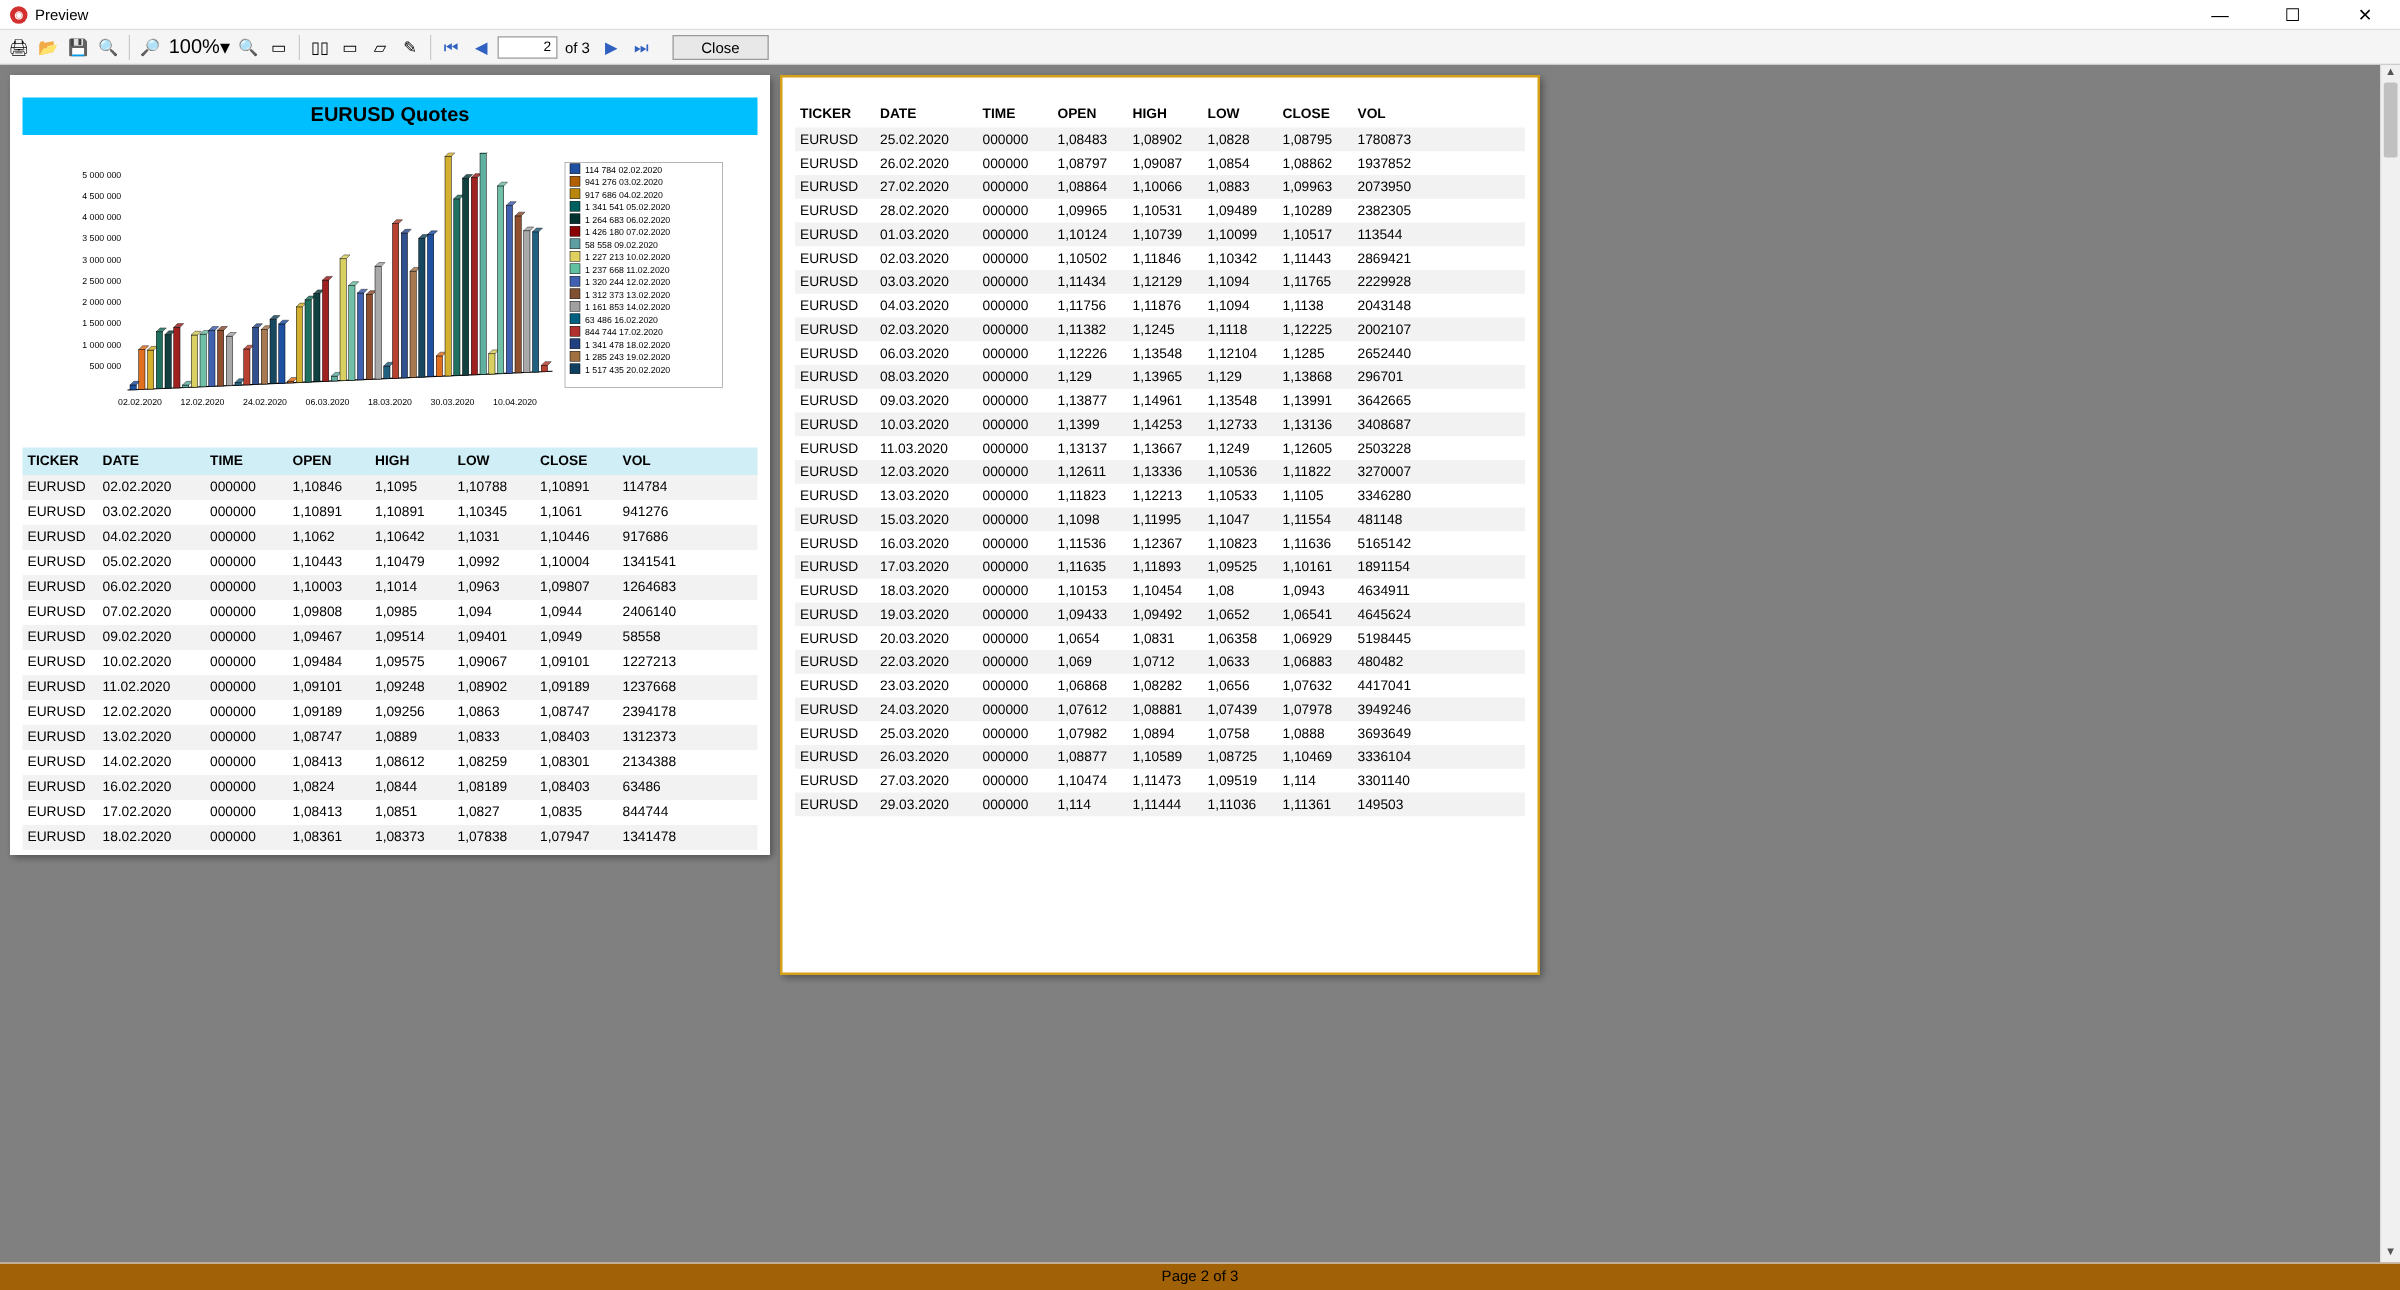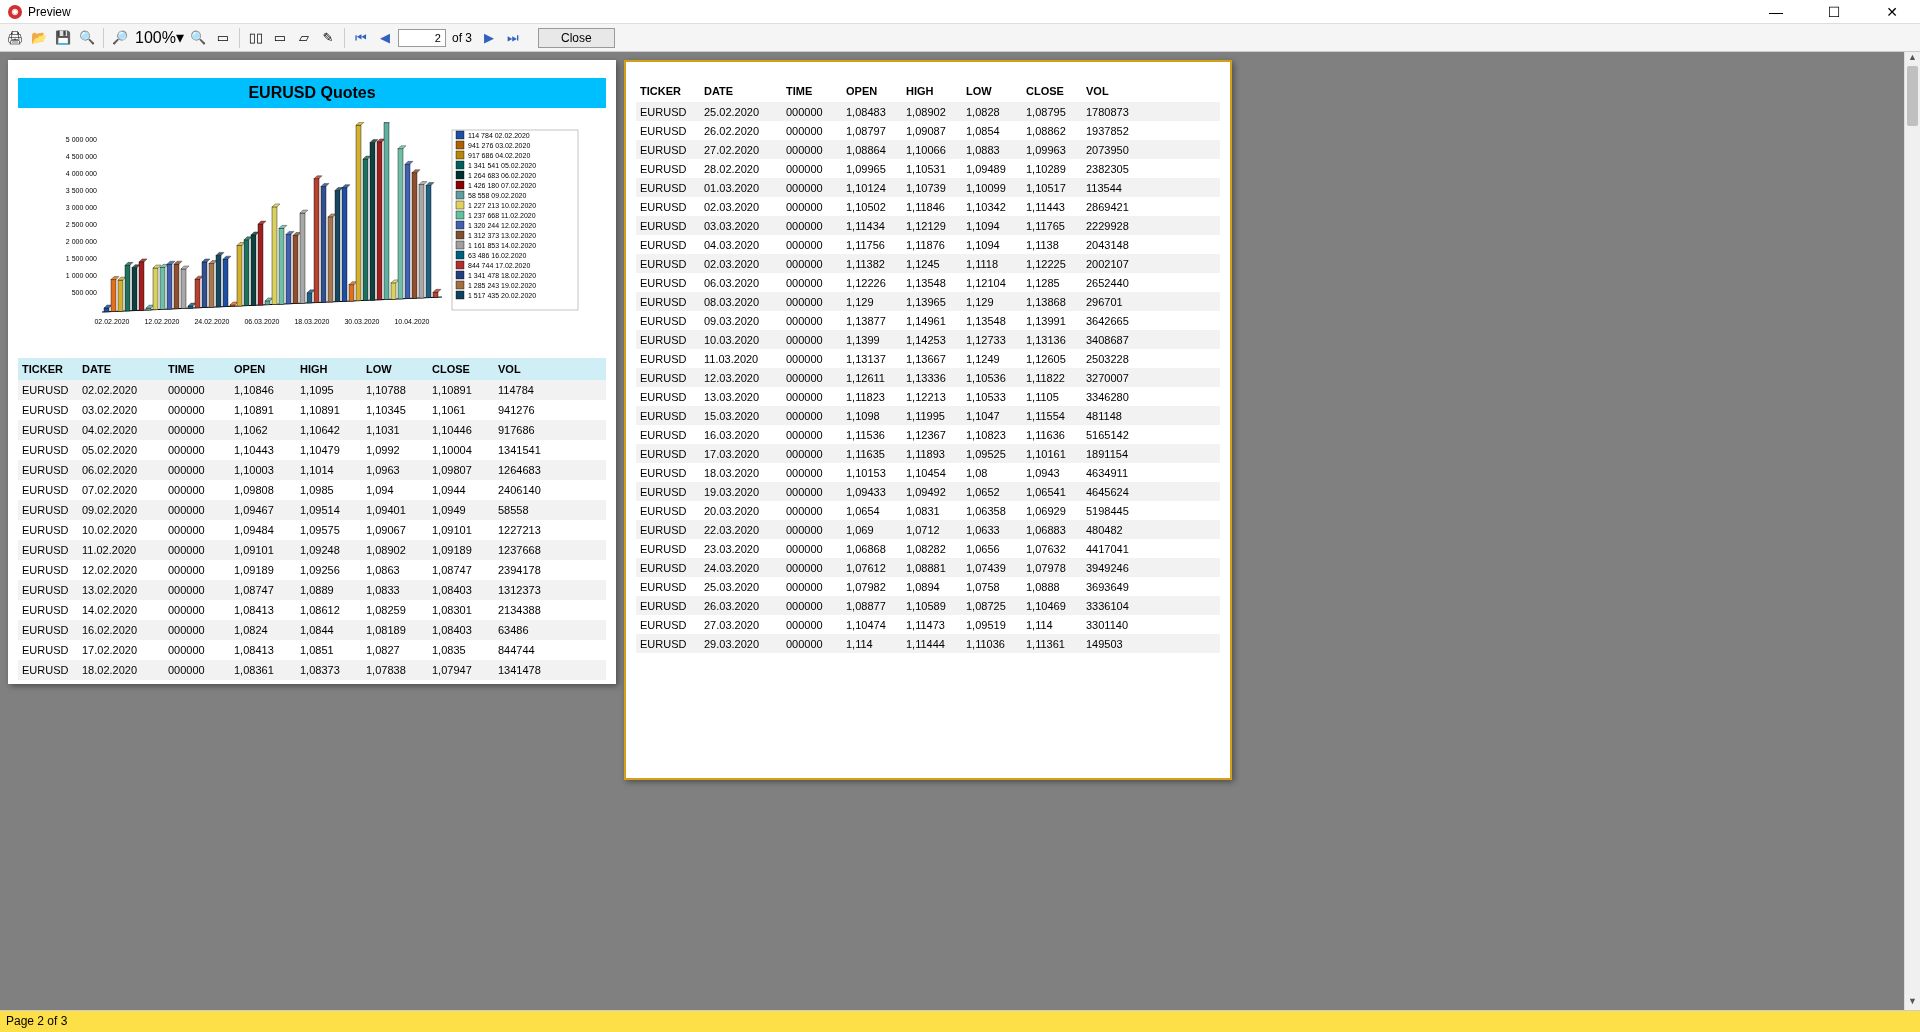--- a/index.html
+++ b/index.html
@@ -13,21 +13,21 @@
 .toolbar .tbtn { width: 22px; height: 22px; display: inline-flex; align-items: center; justify-content: center; border: 1px solid transparent; cursor: pointer; font-size: 13px; }
 .toolbar .sep { width: 1px; height: 20px; background: #ccc; margin: 0 3px; }
 .toolbar .zoom { font-size: 16px; padding: 0 2px; display: flex; align-items: center; }
 .toolbar .pageinput { width: 48px; height: 18px; font-size: 11px; text-align: right; padding-right: 4px; border: 1px solid #999; }
 .toolbar .ofpages { font-size: 12px; margin: 16px 4px; }
 .toolbar .closebtn { margin-left: 12px; padding: 2px 22px; font-size: 12px; background: #e8e8e8; border: 1px solid #999; cursor: pointer; }
 .workspace { position: absolute; top: 52px; left: 0; right: 16px; bottom: 22px; background: #808080; overflow: hidden; display: flex; padding: 8px; gap: 8px; }
 .vscroll { position: absolute; top: 52px; right: 0; width: 16px; bottom: 22px; background: #f0f0f0; border-left: 1px solid #ddd; }
 .vscroll .thumb { position: absolute; top: 14px; left: 2px; right: 2px; height: 60px; background: #c0c0c0; border-radius: 2px; }
 .vscroll .arr { position: absolute; left: 0; right: 0; height: 14px; text-align: center; font-size: 9px; color: #555; }
-.statusbar { position: absolute; bottom: 0; left: 0; right: 0; height: 22px; background: #fde047; border-top: 1px solid #ccc; font-size: 12px; padding: 3px 6px; }
+.statusbar { position: absolute; bottom: 0; left: 0; right: 0; height: 22px; background: #a16207; border-top: 1px solid #ccc; font-size: 12px; padding: 3px 6px; text-align: center; }
 .page { background: #fff; box-shadow: 2px 2px 6px rgba(0,0,0,0.4); position: relative; overflow: hidden; }
 .page1 { width: 608px; height: 624px; }
 .page2 { width: 608px; height: 720px; border: 2px solid #d4a017; }
 .p1inner { padding: 18px 10px 0 10px; }
 .report-title { background: #00bfff; color: #000; font-weight: bold; text-align: center; padding: 6px 0; font-size: 16px; margin-bottom: 14px; }
 .chart-area { display: flex; justify-content: center; margin-bottom: 16px; }
 .chart-svg { }
 .tablehdr { display: grid; grid-template-columns: 60px 86px 66px 66px 66px 66px 66px 66px; background: #d0eef5; font-weight: bold; font-size: 11px; padding: 5px 0; }
 .tablehdr > div, .tablerow > div { padding: 0 4px; }
 .tablerow { display: grid; grid-template-columns: 60px 86px 66px 66px 66px 66px 66px 66px; font-size: 11px; padding: 4px 0; }

